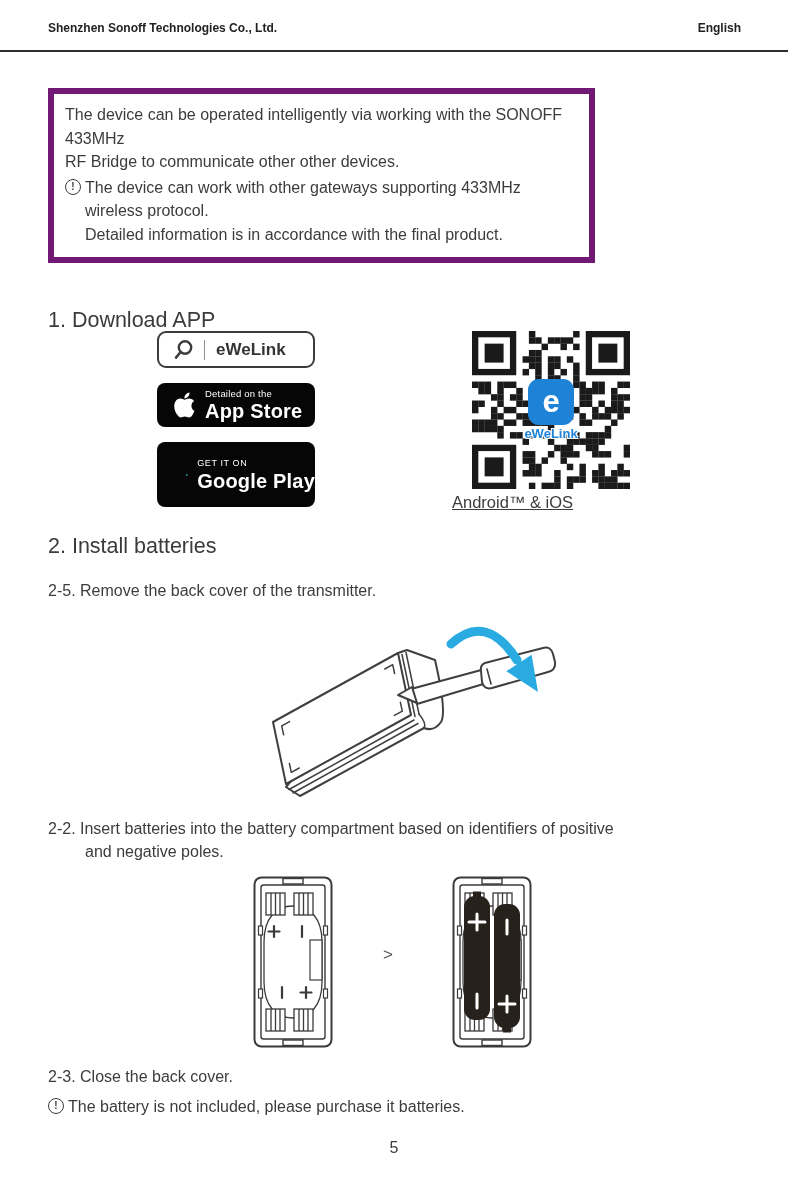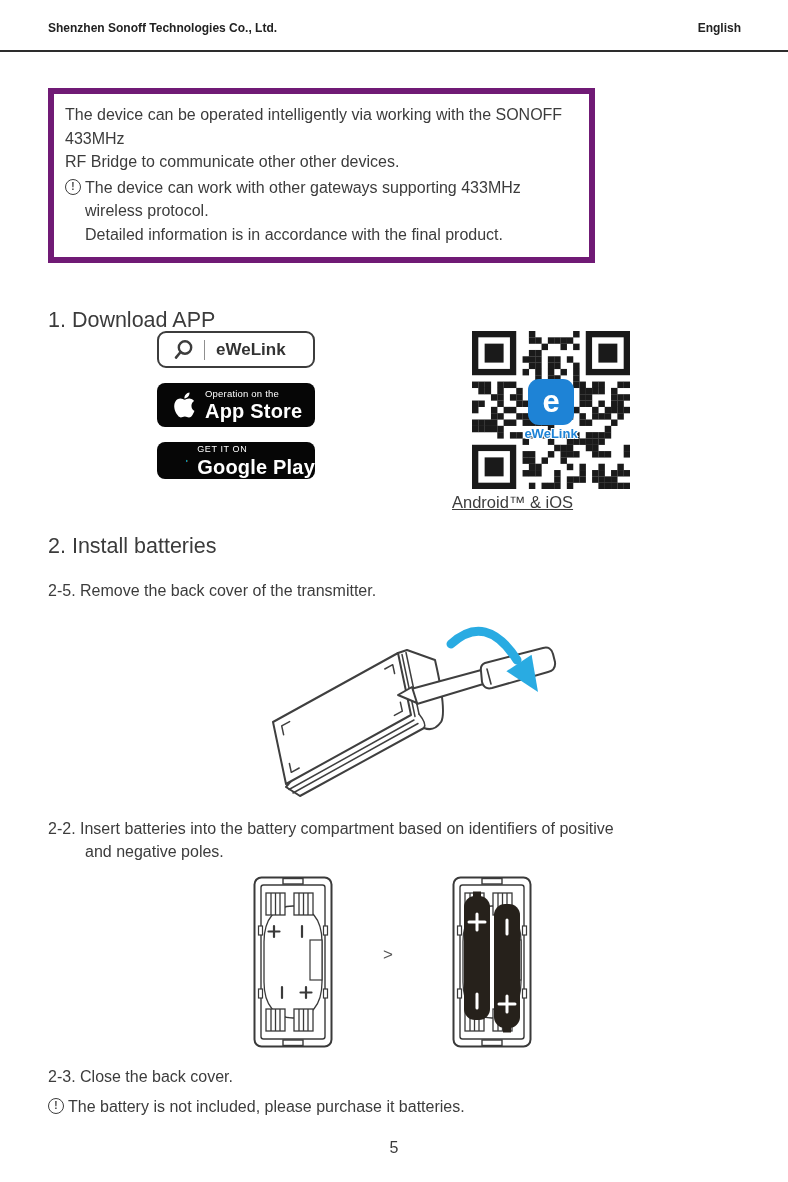--- a/index.html
+++ b/index.html
@@ -31,21 +31,21 @@
   
   .search-box{position:absolute;left:157px;top:331px;width:158px;height:37px;box-sizing:border-box;
     border:2px solid #3c3c3c;border-radius:9px;display:flex;align-items:center;background:#fff;}
   .search-box .divider{width:1px;height:20px;background:#8f8f8f;margin:0 11px 0 10px;}
   .search-box .label{font-size:17px;font-weight:700;color:#333;}
   .search-icon-svg{margin-left:13px;}
   
   .badge{position:absolute;left:157px;width:158px;background:var(--badge-black,#060606);
     border-radius:8px;color:#fff;display:flex;align-items:center;box-sizing:border-box;}
   .appstore{top:383px;height:44px;padding-left:13px;}
-  .gplay{top:442px;height:37px;padding-left:29px;}
+  .gplay{top:442px;height:65px;padding-left:29px;}
   .badge-text{display:flex;flex-direction:column;margin-left:9px;line-height:1;}
   .badge-text .tag{font-size:9.5px;margin-bottom:3px;letter-spacing:0.2px;}
   .gplay .badge-text .tag{font-size:9px;letter-spacing:0.6px;}
   .badge-text .store{font-size:20px;font-weight:700;letter-spacing:0.2px;white-space:nowrap;}
   
   .qr{position:absolute;left:472px;top:331px;width:158px;height:158px;}
   .qr-logo{position:absolute;left:0;top:0;width:158px;height:158px;display:flex;flex-direction:column;
     align-items:center;justify-content:center;}
   .qr-logo-sq{width:46px;height:46px;border-radius:11px;background:var(--ewelink-blue,#1E83D6);
     color:#fff;display:flex;align-items:center;justify-content:center;font-size:31px;font-weight:700;}
@@ -95,21 +95,21 @@
     <span class="divider"></span>
     <span class="label">eWeLink</span>
   </div>
 
   <div class="badge appstore">
     <svg width="26" height="30" viewBox="0 0 28 32" fill="#fff">
       <path d="M23.1,16.9c0-3.4,2.8-5,2.9-5.1c-1.6-2.3-4.1-2.6-5-2.7c-2.1-0.2-4.1,1.2-5.2,1.2 c-1.1,0-2.7-1.2-4.5-1.2c-2.3,0-4.4,1.3-5.6,3.4c-2.4,4.1-0.6,10.2,1.7,13.5c1.1,1.6,2.5,3.4,4.2,3.4c1.7-0.1,2.3-1.1,4.4-1.1 c2,0,2.6,1.1,4.4,1.1c1.8,0,3-1.6,4.1-3.3c1.3-1.9,1.8-3.7,1.8-3.8C26.2,22.2,23.1,21,23.1,16.9z"></path>
       <path d="M19.6,6.9c0.9-1.1,1.6-2.7,1.4-4.3c-1.4,0.1-3,0.9-4,2.1c-0.9,1-1.7,2.7-1.5,4.2 C17,9,18.6,8.1,19.6,6.9z"></path>
     </svg>
     <div class="badge-text">
-      <span class="tag">Operation on the</span>
+      <span class="tag">Detailed on the</span>
       <span class="store">App Store</span>
     </div>
   </div>
 
   <div class="badge gplay">
     <svg width="23" height="26" viewBox="0 0 30 34">
       <path d="M2,1 L24.2,12.9 L17.6,17 Z" style="fill:var(--play-green,#00E070)"></path>
       <path d="M2,33 L17.6,17 L24.2,21.1 Z" style="fill:var(--play-red,#FF3A44)"></path>
       <path d="M2,1 L2,33 L17.6,17 Z" style="fill:var(--play-cyan,#00C3FF)"></path>
       <path d="M17.6,17 L24.2,12.9 L28.6,15.4 Q30,17 28.6,18.6 L24.2,21.1 Z" style="fill:var(--play-yellow,#FFD000)"></path>

